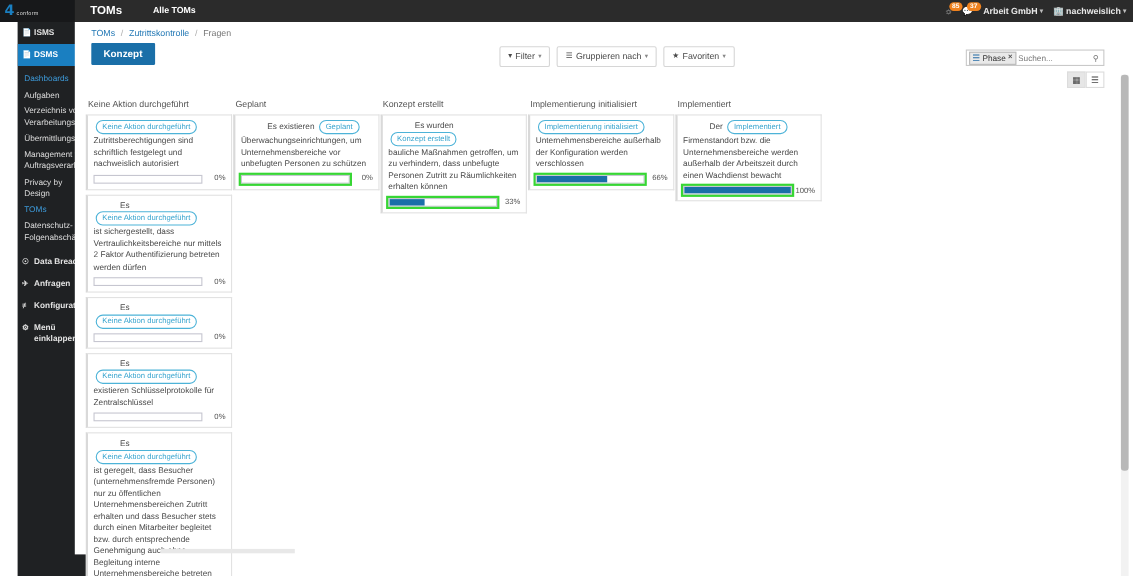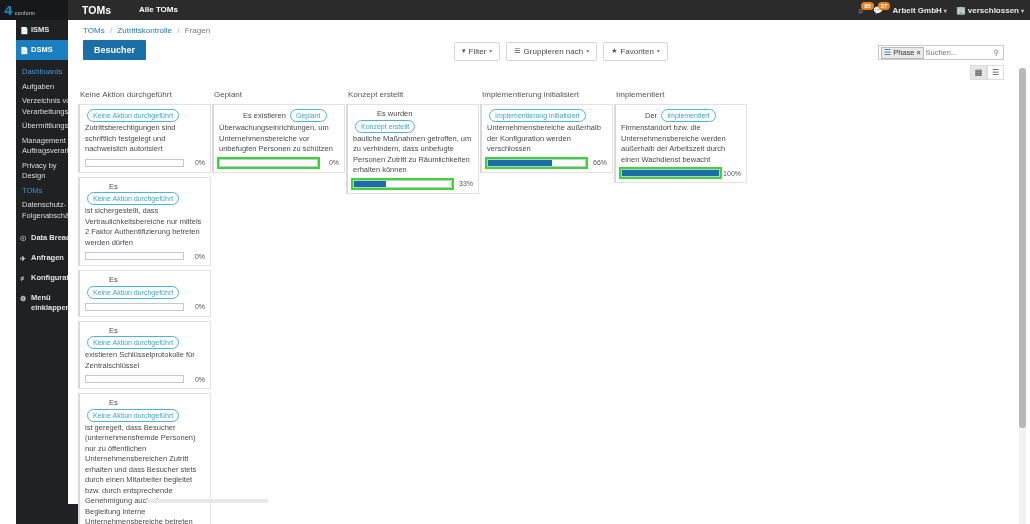--- a/index.html
+++ b/index.html
@@ -207,21 +207,21 @@
       <span class="tb-icon">💬
         <span class="badge">37</span>
       </span>
     </div>
     <div class="tb-item">
       <span>Arbeit GmbH</span>
       <span class="caret">▾</span>
     </div>
     <div class="tb-item">
       <span class="tb-icon">🏢</span>
-      <span>verschlossen</span>
+      <span>nachweislich</span>
       <span class="caret">▾</span>
     </div>
   </div>
 </div>
 
 <div id="sidebar">
   <div class="sb-item">
     <span class="sb-ico">📄</span>
     <span>ISMS</span>
   </div>
@@ -261,21 +261,21 @@
 
   <div id="breadcrumb">
     <span class="bc-link">TOMs</span>
     <span class="bc-sep">/</span>
     <span class="bc-link">Zutrittskontrolle</span>
     <span class="bc-sep">/</span>
     <span class="bc-cur">Fragen</span>
   </div>
 
   <div id="toolbar">
-    <button id="create-btn">Besucher</button>
+    <button id="create-btn">Konzept</button>
 
     <div id="filter-group">
       <div class="tb-btn">
         <span class="gly">▾</span>
         <span>Filter</span>
         <span class="cr">▾</span>
       </div>
       <div class="tb-btn">
         <span class="gly">☰</span>
         <span>Gruppieren nach</span>

